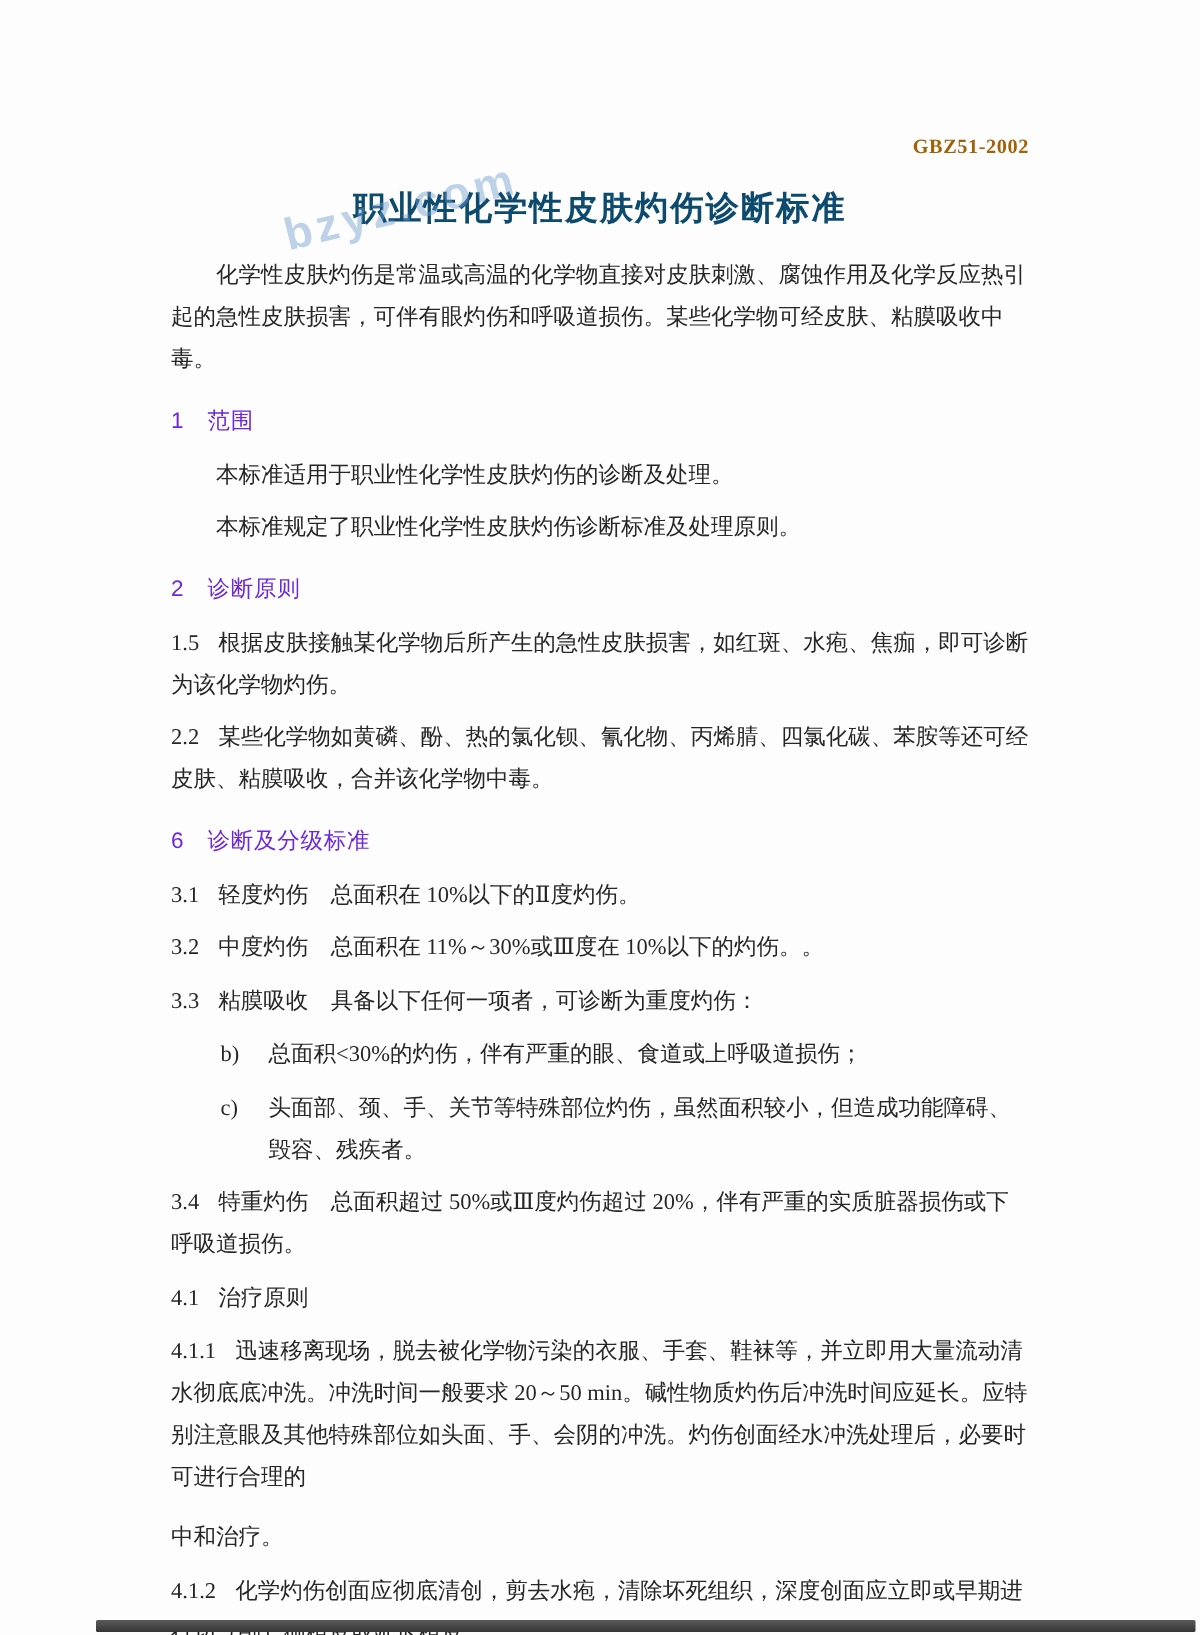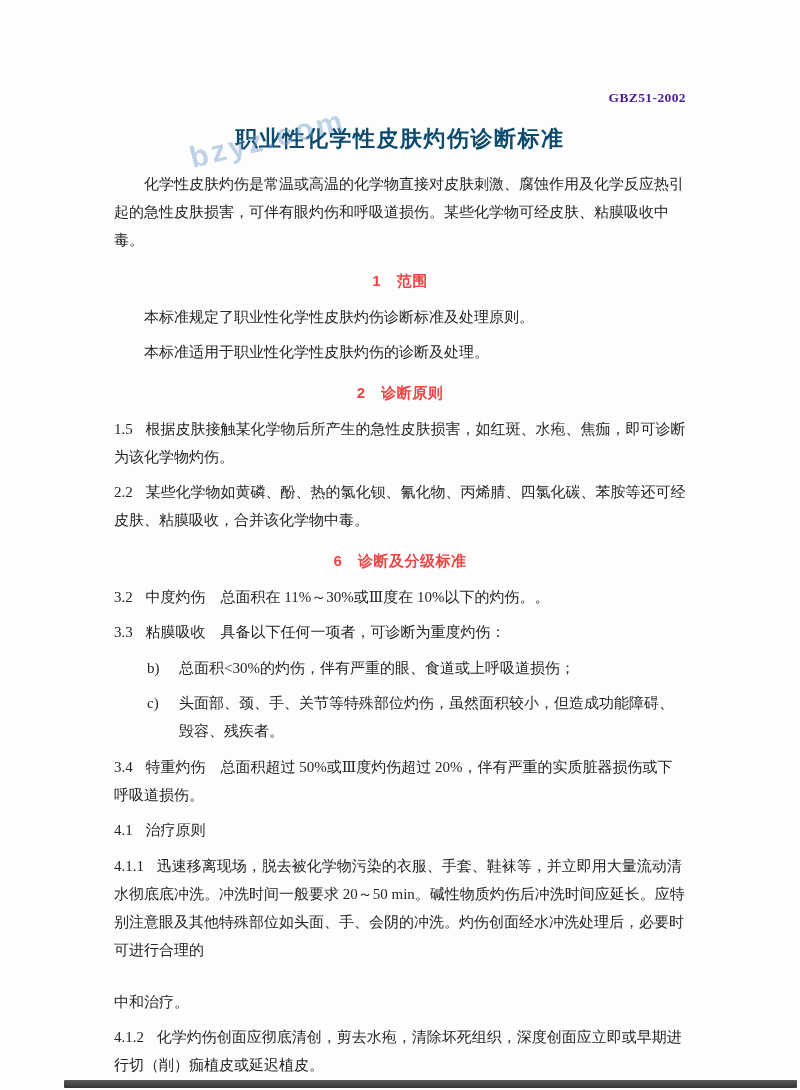--- a/index.html
+++ b/index.html
@@ -12,51 +12,50 @@
     overflow:hidden;
   }
   .page { position:absolute; inset:0; background:#fdfdfd; }
   .content { padding:90px 114px 0 114px; }
 
   .doc-code {
     text-align:right;
     font-weight:bold;
     font-size:13.5px;
     letter-spacing:0.4px;
-    color:#4c1d95;
+    color:#a16207;
   }
   .doc-title {
     text-align:center;
     font-size:22px;
     font-weight:bold;
     margin-top:18px;
     letter-spacing:1.5px;
     color:#0c4a6e;
     font-family:"Liberation Sans","DejaVu Sans",sans-serif;
   }
   .body-text { margin-top:16px; font-size:15px; line-height:28px; }
 
   p.para { margin:7.5px 0; }
   p.indent { text-indent:2em; }
   p.heading {
-    font-weight:bold;
+    font-weight:normal;
     margin:13px 0 7px 0;
     font-family:"Liberation Sans","DejaVu Sans",sans-serif;
-    color:#ef4444;
+    color:#6d28d9;
     letter-spacing:0.5px;
-    text-align:center;
   }
   p.num .label { margin-right:0.85em; }
   p.list {
     padding-left:65px;
     text-indent:-32px;
     margin:7.5px 0;
   }
   p.list .label { display:inline-block; width:32px; text-indent:0; }
-  p.cont { margin-top:24px; }
+  p.cont { margin-top:12px; }
 
   .watermark {
     position:absolute;
     left:188px;
     top:122px;
     transform:rotate(-14deg);
     font-family:"Liberation Sans","DejaVu Sans",sans-serif;
     font-size:30px;
     font-weight:bold;
     letter-spacing:3px;
@@ -86,28 +85,29 @@
 
     <div class="doc-code">GBZ51-2002</div>
 
     <h1 class="doc-title">职业性化学性皮肤灼伤诊断标准</h1>
 
     <div class="body-text">
 
       <p class="para indent">化学性皮肤灼伤是常温或高温的化学物直接对皮肤刺激、腐蚀作用及化学反应热引起的急性皮肤损害，可伴有眼灼伤和呼吸道损伤。某些化学物可经皮肤、粘膜吸收中毒。</p>
 
       <p class="heading">1　范围</p>
+      <p class="para indent">本标准适用于职业性化学性皮肤灼伤的诊断及处理。</p>
       <p class="para indent">本标准规定了职业性化学性皮肤灼伤诊断标准及处理原则。</p>
-      <p class="para indent">本标准适用于职业性化学性皮肤灼伤的诊断及处理。</p>
 
       <p class="heading">2　诊断原则</p>
       <p class="para num"><span class="label">1.5</span><span>根据皮肤接触某化学物后所产生的急性皮肤损害，如红斑、水疱、焦痂，即可诊断为该化学物灼伤。</span></p>
       <p class="para num"><span class="label">2.2</span><span>某些化学物如黄磷、酚、热的氯化钡、氰化物、丙烯腈、四氯化碳、苯胺等还可经皮肤、粘膜吸收，合并该化学物中毒。</span></p>
 
       <p class="heading">6　诊断及分级标准</p>
+      <p class="para num"><span class="label">3.1</span><span>轻度灼伤　总面积在 10%以下的Ⅱ度灼伤。</span></p>
       <p class="para num"><span class="label">3.2</span><span>中度灼伤　总面积在 11%～30%或Ⅲ度在 10%以下的灼伤。。</span></p>
       <p class="para num"><span class="label">3.3</span><span>粘膜吸收　具备以下任何一项者，可诊断为重度灼伤：</span></p>
 
       <p class="list"><span class="label">b)</span><span>总面积&lt;30%的灼伤，伴有严重的眼、食道或上呼吸道损伤；</span></p>
       <p class="list"><span class="label">c)</span><span>头面部、颈、手、关节等特殊部位灼伤，虽然面积较小，但造成功能障碍、毁容、残疾者。</span></p>
 
       <p class="para num"><span class="label">3.4</span><span>特重灼伤　总面积超过 50%或Ⅲ度灼伤超过 20%，伴有严重的实质脏器损伤或下呼吸道损伤。</span></p>
 
       <p class="para num"><span class="label">4.1</span><span>治疗原则</span></p>
       <p class="para num"><span class="label">4.1.1</span><span>迅速移离现场，脱去被化学物污染的衣服、手套、鞋袜等，并立即用大量流动清水彻底底冲洗。冲洗时间一般要求 20～50 min。碱性物质灼伤后冲洗时间应延长。应特别注意眼及其他特殊部位如头面、手、会阴的冲洗。灼伤创面经水冲洗处理后，必要时可进行合理的</span></p>

